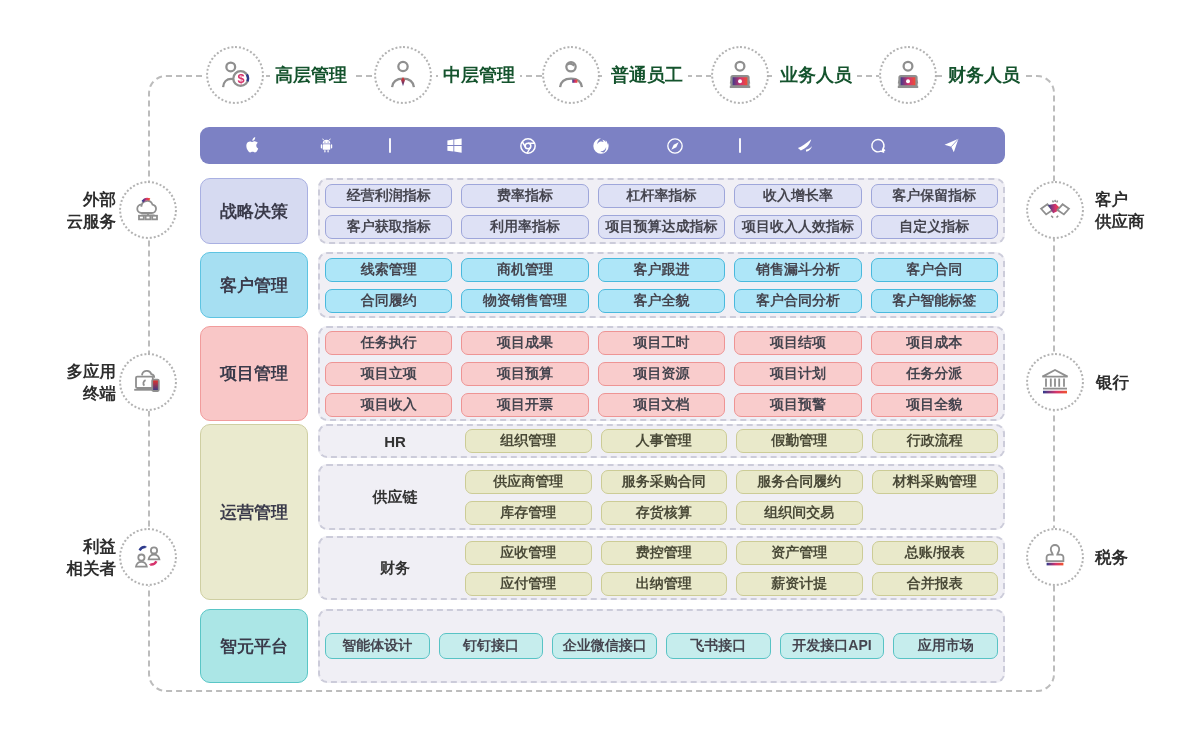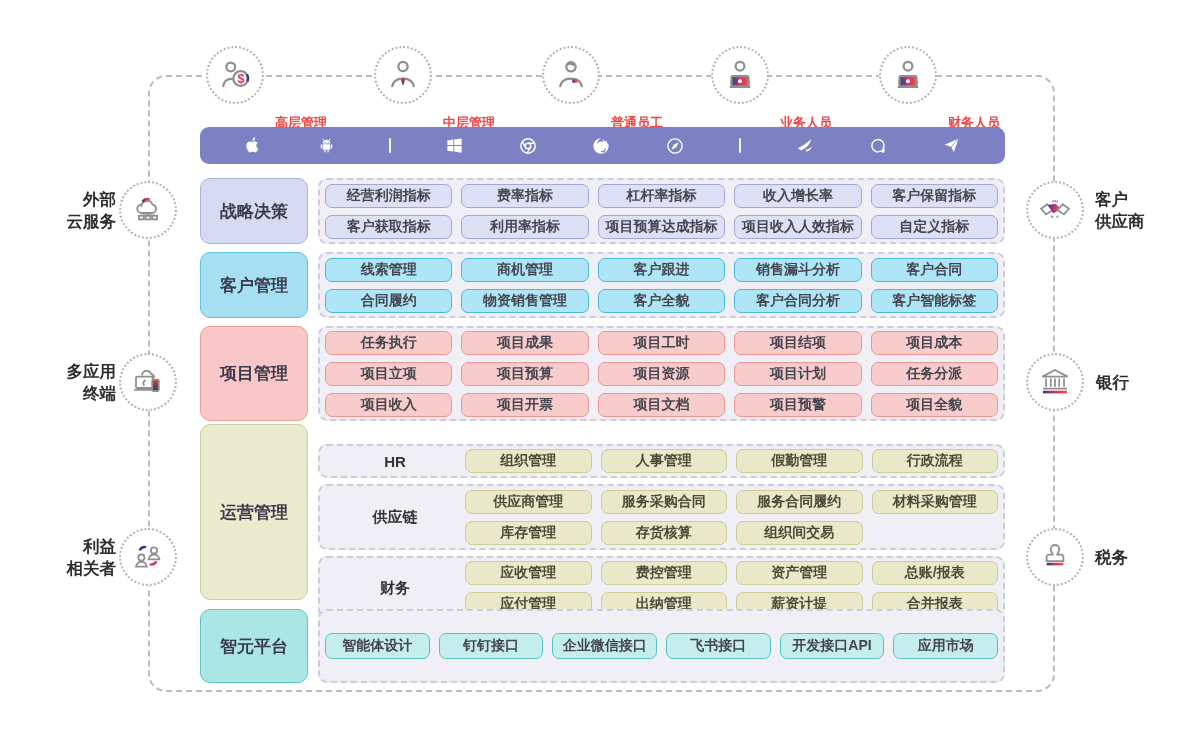--- a/index.html
+++ b/index.html
@@ -8,21 +8,21 @@
 
   
   .frame{position:absolute;left:148px;top:75px;width:907px;height:617px;
          border:2px dashed var(--frame_dash,#bcbcbc);border-radius:18px;box-sizing:border-box;}
 
   
   .node{position:absolute;width:58px;height:58px;border-radius:50%;background:#fff;
         border:2px dotted #b3b3b3;display:flex;align-items:center;justify-content:center;box-sizing:border-box;}
 
   .plabel{position:absolute;height:24px;line-height:24px;background:#fff;padding:0 5px;
-          font-size:13px;font-weight:700;color:#ef4444;white-space:nowrap;margin-top:48px;}
+          font-size:18px;font-weight:700;color:#14532d;white-space:nowrap;}
 
   .sidelabel{position:absolute;font-size:16.5px;font-weight:700;color:#2e2e2e;line-height:22px;}
   .sidelabel.right{text-align:left;}
   .sidelabel.left{text-align:right;}
 
   
   .pbar{position:absolute;left:200px;top:127px;width:805px;height:37px;background:var(--bar_bg,#7c81c4);
         border-radius:9px;display:flex;align-items:center;justify-content:space-between;
         padding:0 44px;box-sizing:border-box;}
   .pdiv{width:2px;height:15px;background:rgba(255,255,255,.92);border-radius:1px;}
@@ -43,21 +43,21 @@
   .chip-strategy{background:var(--strategy_chip_bg);border:1px solid var(--strategy_chip_border);}
   .label-customer{background:var(--customer_label_bg);border:1px solid var(--customer_label_border);}
   .chip-customer{background:var(--customer_chip_bg);border:1px solid var(--customer_chip_border);}
   .label-project{background:var(--project_label_bg);border:1px solid var(--project_label_border);font-family:Liberation Serif, serif;}
   .chip-project{background:var(--project_chip_bg);border:1px solid var(--project_chip_border);}
   .label-operations{background:var(--operations_label_bg);border:1px solid var(--operations_label_border);}
   .chip-operations{background:var(--operations_chip_bg);border:1px solid var(--operations_chip_border);color:#4a4a38;}
   .label-platform{background:var(--platform_label_bg);border:1px solid var(--platform_label_border);}
   .chip-platform{background:var(--platform_chip_bg);border:1px solid var(--platform_chip_border);height:26px;}
 
-  .ops-stack{flex:1;display:flex;flex-direction:column;gap:6px;min-width:0;margin-top:20px;}
+  .ops-stack{flex:1;display:flex;flex-direction:column;gap:6px;min-width:0;}
   .subpanel{display:flex;align-items:stretch;}
   .sublabel{width:140px;flex:none;display:flex;align-items:center;justify-content:center;
             font-size:15px;font-weight:700;color:#333;}
   svg{display:block;}
 </style>
 </head>
 <body>
 
 <div id="canvas">
 

